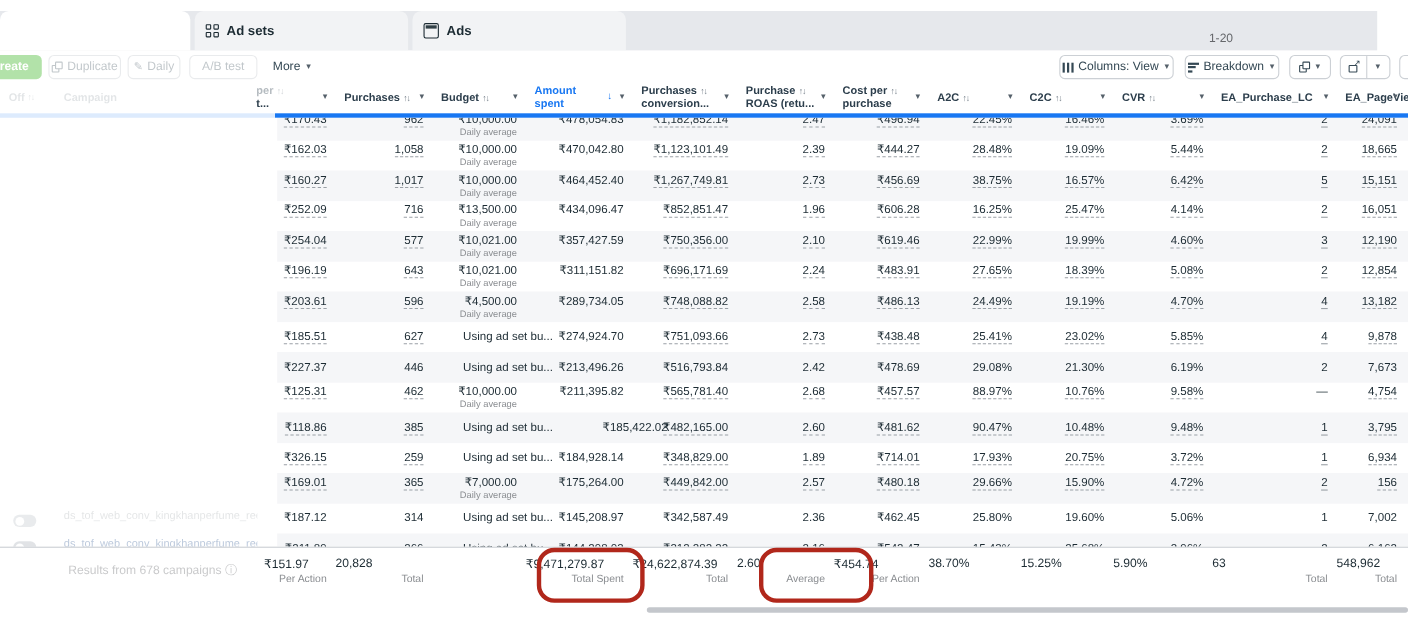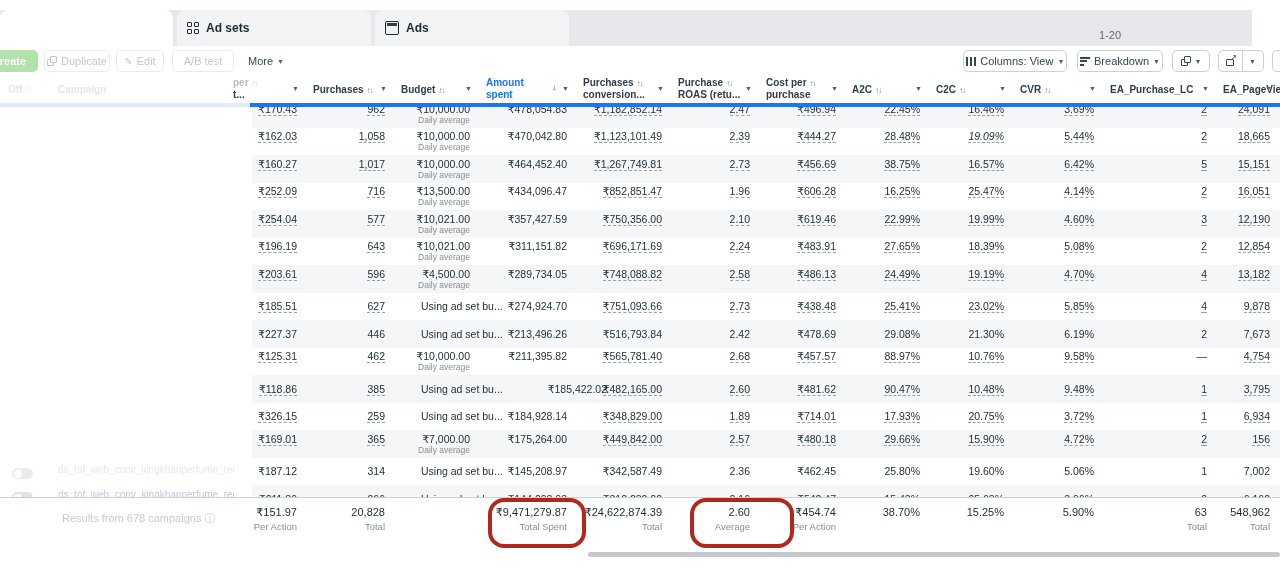--- a/index.html
+++ b/index.html
@@ -54,21 +54,21 @@
   .rows{position:absolute;left:0;top:0;width:1280px;height:573px;z-index:1;}
   .trow{position:absolute;left:0;width:1280px;height:27.5px;background:#fff;}
   .trow.odd{background:#f5f6f8;}
   .cell{position:absolute;text-align:right;font-size:10.5px;color:#1c2b33;white-space:nowrap;}
   .u{border-bottom:1px dashed #9aa0a6;padding-bottom:0px;}
   .csub{position:absolute;text-align:right;font-size:8.5px;color:#8a8d91;white-space:nowrap;}
   .cleft{text-align:left;}
   
   .summary{position:absolute;left:0;top:497px;width:1280px;height:46px;background:#fff;
     border-top:1px solid #ccd0d5;z-index:5;}
-  .sval{position:absolute;top:8px;text-align:right;font-size:11px;color:#1c2b33;white-space:nowrap;}
+  .sval{position:absolute;top:8px;font-size:11px;color:#1c2b33;white-space:nowrap;}
   .slab{position:absolute;top:23px;text-align:right;font-size:9.5px;color:#8a8d91;white-space:nowrap;}
   .foot{position:absolute;left:62px;top:13px;font-size:11px;color:#65676b;opacity:.35;white-space:nowrap;}
   
   .loverlay{position:absolute;left:0;top:107px;width:252px;height:390px;background:rgba(255,255,255,.93);z-index:2;}
   .faint{position:absolute;z-index:3;white-space:nowrap;overflow:hidden;font-size:10px;}
   .fname-gray{left:58px;top:464px;width:176px;color:#1c2b33;opacity:.12;}
   .fname-blue{left:58px;top:489px;width:176px;color:#41669c;opacity:.35;}
   .toggle{position:absolute;left:12px;width:21px;height:11px;border-radius:6px;background:#aab2ba;z-index:3;}
   .toggle i{position:absolute;left:1.5px;top:1.5px;width:8px;height:8px;border-radius:50%;background:#fff;}
   .tg1{top:468px;opacity:.25;}
@@ -111,21 +111,21 @@
     </div>
     <div class="btn faded" style="left:44px;width:66px;">
       <span class="ic-copy">
           <i></i>
           <i></i>
         </span>
       <span>Duplicate</span>
     </div>
     <div class="btn faded" style="left:116px;width:48px;">
       <span style="font-size:10px;">✎</span>
-      <span>Edit</span>
+      <span>Daily</span>
     </div>
     <div class="btn faded" style="left:172px;width:62px;">
       <span>A/B test</span>
     </div>
     <div class="btn more" style="left:240px;width:52px;">
       <span>More</span>
       <span class="caret">▼</span>
     </div>
     <div class="btn rbtn" style="left:963px;width:104px;">
       <span class="ic-cols">
@@ -182,21 +182,21 @@
       <div class="trow" style="top: 127.5px;">
         <div class="cell" style="left: 240px; width: 57px; top: 2.5px;"><span class="u">₹162.03</span></div>
         <div class="cell" style="left: 305px; width: 80px; top: 2.5px;"><span class="u">1,058</span></div>
         <div class="cell" style="left: 393px; width: 77px; top: 2.5px;">₹10,000.00</div>
         <div class="csub" style="left: 393px; width: 77px; top: 14.5px;">Daily average</div>
         <div class="cell" style="left: 478px; width: 89px; top: 2.5px;"><span>₹470,042.80</span></div>
         <div class="cell" style="left: 575px; width: 87px; top: 2.5px;"><span class="u">₹1,123,101.49</span></div>
         <div class="cell" style="left: 670px; width: 80px; top: 2.5px;"><span class="u">2.39</span></div>
         <div class="cell" style="left: 758px; width: 78px; top: 2.5px;"><span class="u">₹444.27</span></div>
         <div class="cell" style="left: 844px; width: 76px; top: 2.5px;"><span class="u">28.48%</span></div>
-        <div class="cell" style="left: 928px; width: 76px; top: 2.5px; font-style: italic;"><span class="u">19.09%</span></div>
+        <div class="cell" style="left: 928px; width: 76px; top: 2.5px;"><span class="u">19.09%</span></div>
         <div class="cell" style="left: 1012px; width: 82px; top: 2.5px;"><span class="u">5.44%</span></div>
         <div class="cell" style="left: 1102px; width: 105px; top: 2.5px;"><span class="u">2</span></div>
         <div class="cell" style="left: 1215px; width: 55px; top: 2.5px;"><span class="u">18,665</span></div>
       </div>
       <div class="trow odd" style="top: 155px;">
         <div class="cell" style="left: 240px; width: 57px; top: 2.5px;"><span class="u">₹160.27</span></div>
         <div class="cell" style="left: 305px; width: 80px; top: 2.5px;"><span class="u">1,017</span></div>
         <div class="cell" style="left: 393px; width: 77px; top: 2.5px;">₹10,000.00</div>
         <div class="csub" style="left: 393px; width: 77px; top: 14.5px;">Daily average</div>
         <div class="cell" style="left: 478px; width: 89px; top: 2.5px;"><span>₹464,452.40</span></div>

